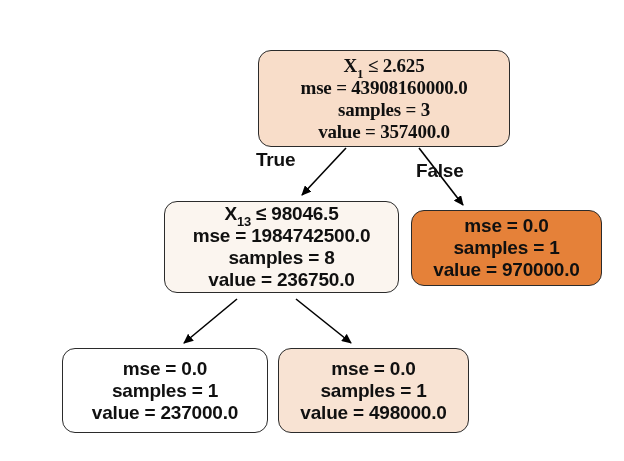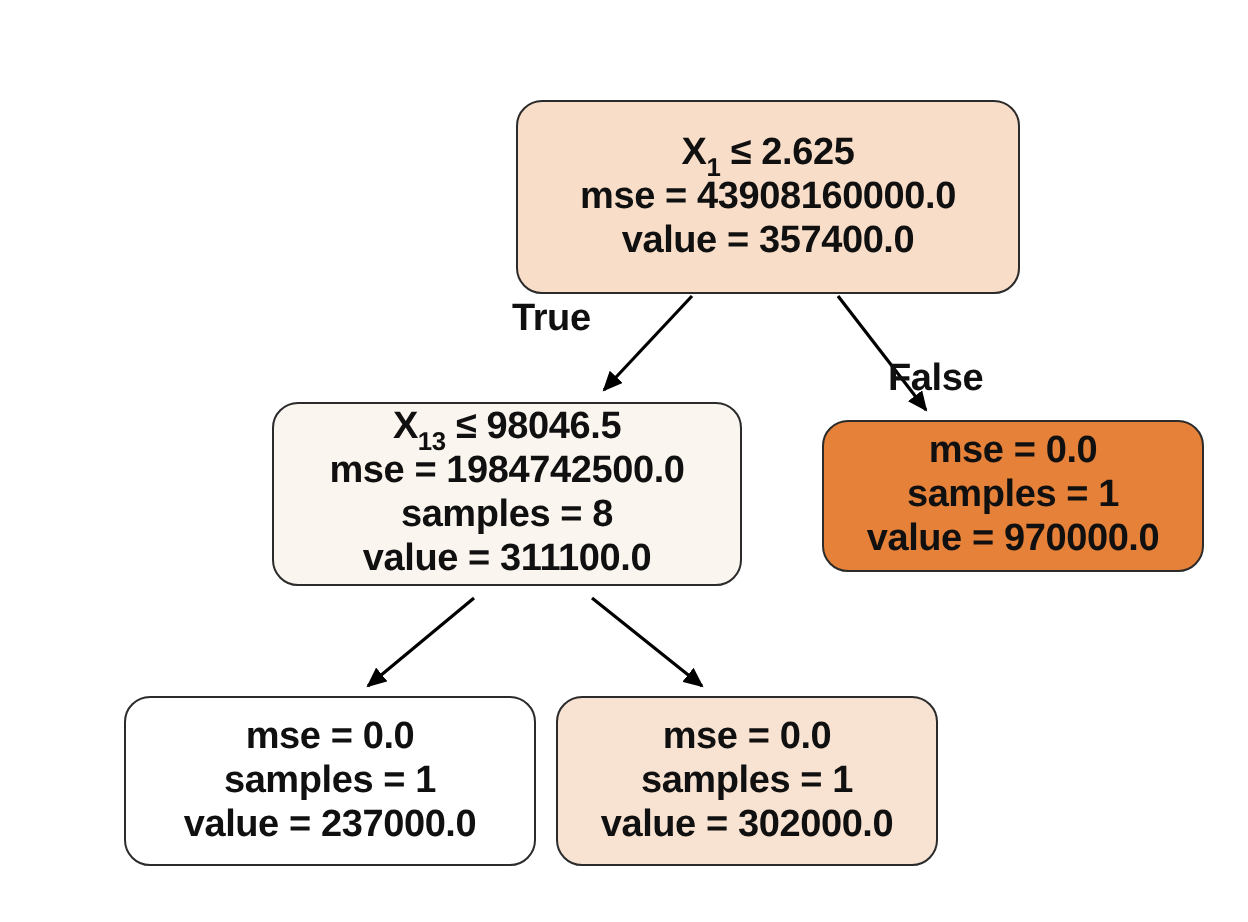--- a/index.html
+++ b/index.html
@@ -44,71 +44,72 @@
     top: 0.12em;
   }
   .edge-label {
     position: absolute;
     color: #101010;
     font-size: 19px;
     font-weight: 600;
     letter-spacing: -0.2px;
   }
   #node-root  { left: 258px; top:  50px; width: 252px; height: 97px; }
-  #node-left  { left: 136px; top: 201px; width: 235px; height: 92px; }
+  #node-left  { left: 164px; top: 201px; width: 235px; height: 92px; }
   #node-right { left: 411px; top: 210px; width: 191px; height: 76px; }
   #leaf-a     { left:  62px; top: 348px; width: 206px; height: 85px; }
   #leaf-b     { left: 278px; top: 348px; width: 191px; height: 85px; }
   #label-true  { left: 256px; top: 149px; }
-  #label-false { left: 444px; top: 160px; margin-top: 19px; }
+  #label-false { left: 416px; top: 160px; }
 </style>
 </head>
 <body>
 
 <div id="canvas">
 
   <svg id="edges" viewBox="0 0 624 461">
     <defs>
       <marker id="arrow" markerWidth="11" markerHeight="9" refX="9" refY="4.5" orient="auto" markerUnits="userSpaceOnUse">
         <path d="M0,0 L10,4.5 L0,9 z" fill="#000000"></path>
       </marker>
     </defs>
     <line x1="346" y1="148" x2="302" y2="195" stroke="#000000" stroke-width="1.6" marker-end="url(#arrow)"></line>
     <line x1="419" y1="148" x2="463" y2="205" stroke="#000000" stroke-width="1.6" marker-end="url(#arrow)"></line>
     <line x1="237" y1="299" x2="184" y2="343" stroke="#000000" stroke-width="1.6" marker-end="url(#arrow)"></line>
     <line x1="296" y1="299" x2="351" y2="343" stroke="#000000" stroke-width="1.6" marker-end="url(#arrow)"></line>
   </svg>
 
-  <div class="node" id="node-root" style="background-color: rgb(248, 221, 201);">
+  <div class="node" id="node-root" style="background-color: rgb(248, 221, 201); font-family: Liberation Serif, serif;">
     <div class="line"><span>X</span><sub>1</sub><span> ≤ 2.625</span></div>
     <div class="line">mse = 43908160000.0</div>
+    <div class="line">samples = 3</div>
     <div class="line">value = 357400.0</div>
   </div>
 
   <div class="edge-label" id="label-true">True</div>
   <div class="edge-label" id="label-false">False</div>
 
   <div class="node" id="node-left" style="background-color: rgb(251, 245, 239);">
     <div class="line"><span>X</span><sub>13</sub><span> ≤ 98046.5</span></div>
     <div class="line">mse = 1984742500.0</div>
     <div class="line">samples = 8</div>
-    <div class="line">value = 311100.0</div>
+    <div class="line">value = 236750.0</div>
   </div>
 
   <div class="node" id="node-right" style="background-color: rgb(229, 129, 57);">
     <div class="line">mse = 0.0</div>
     <div class="line">samples = 1</div>
     <div class="line">value = 970000.0</div>
   </div>
 
   <div class="node" id="leaf-a" style="background-color: rgb(255, 255, 255);">
     <div class="line">mse = 0.0</div>
     <div class="line">samples = 1</div>
     <div class="line">value = 237000.0</div>
   </div>
 
   <div class="node" id="leaf-b" style="background-color: rgb(248, 227, 211);">
     <div class="line">mse = 0.0</div>
     <div class="line">samples = 1</div>
-    <div class="line">value = 302000.0</div>
+    <div class="line">value = 498000.0</div>
   </div>
 
 </div>
 
 </body></html>

